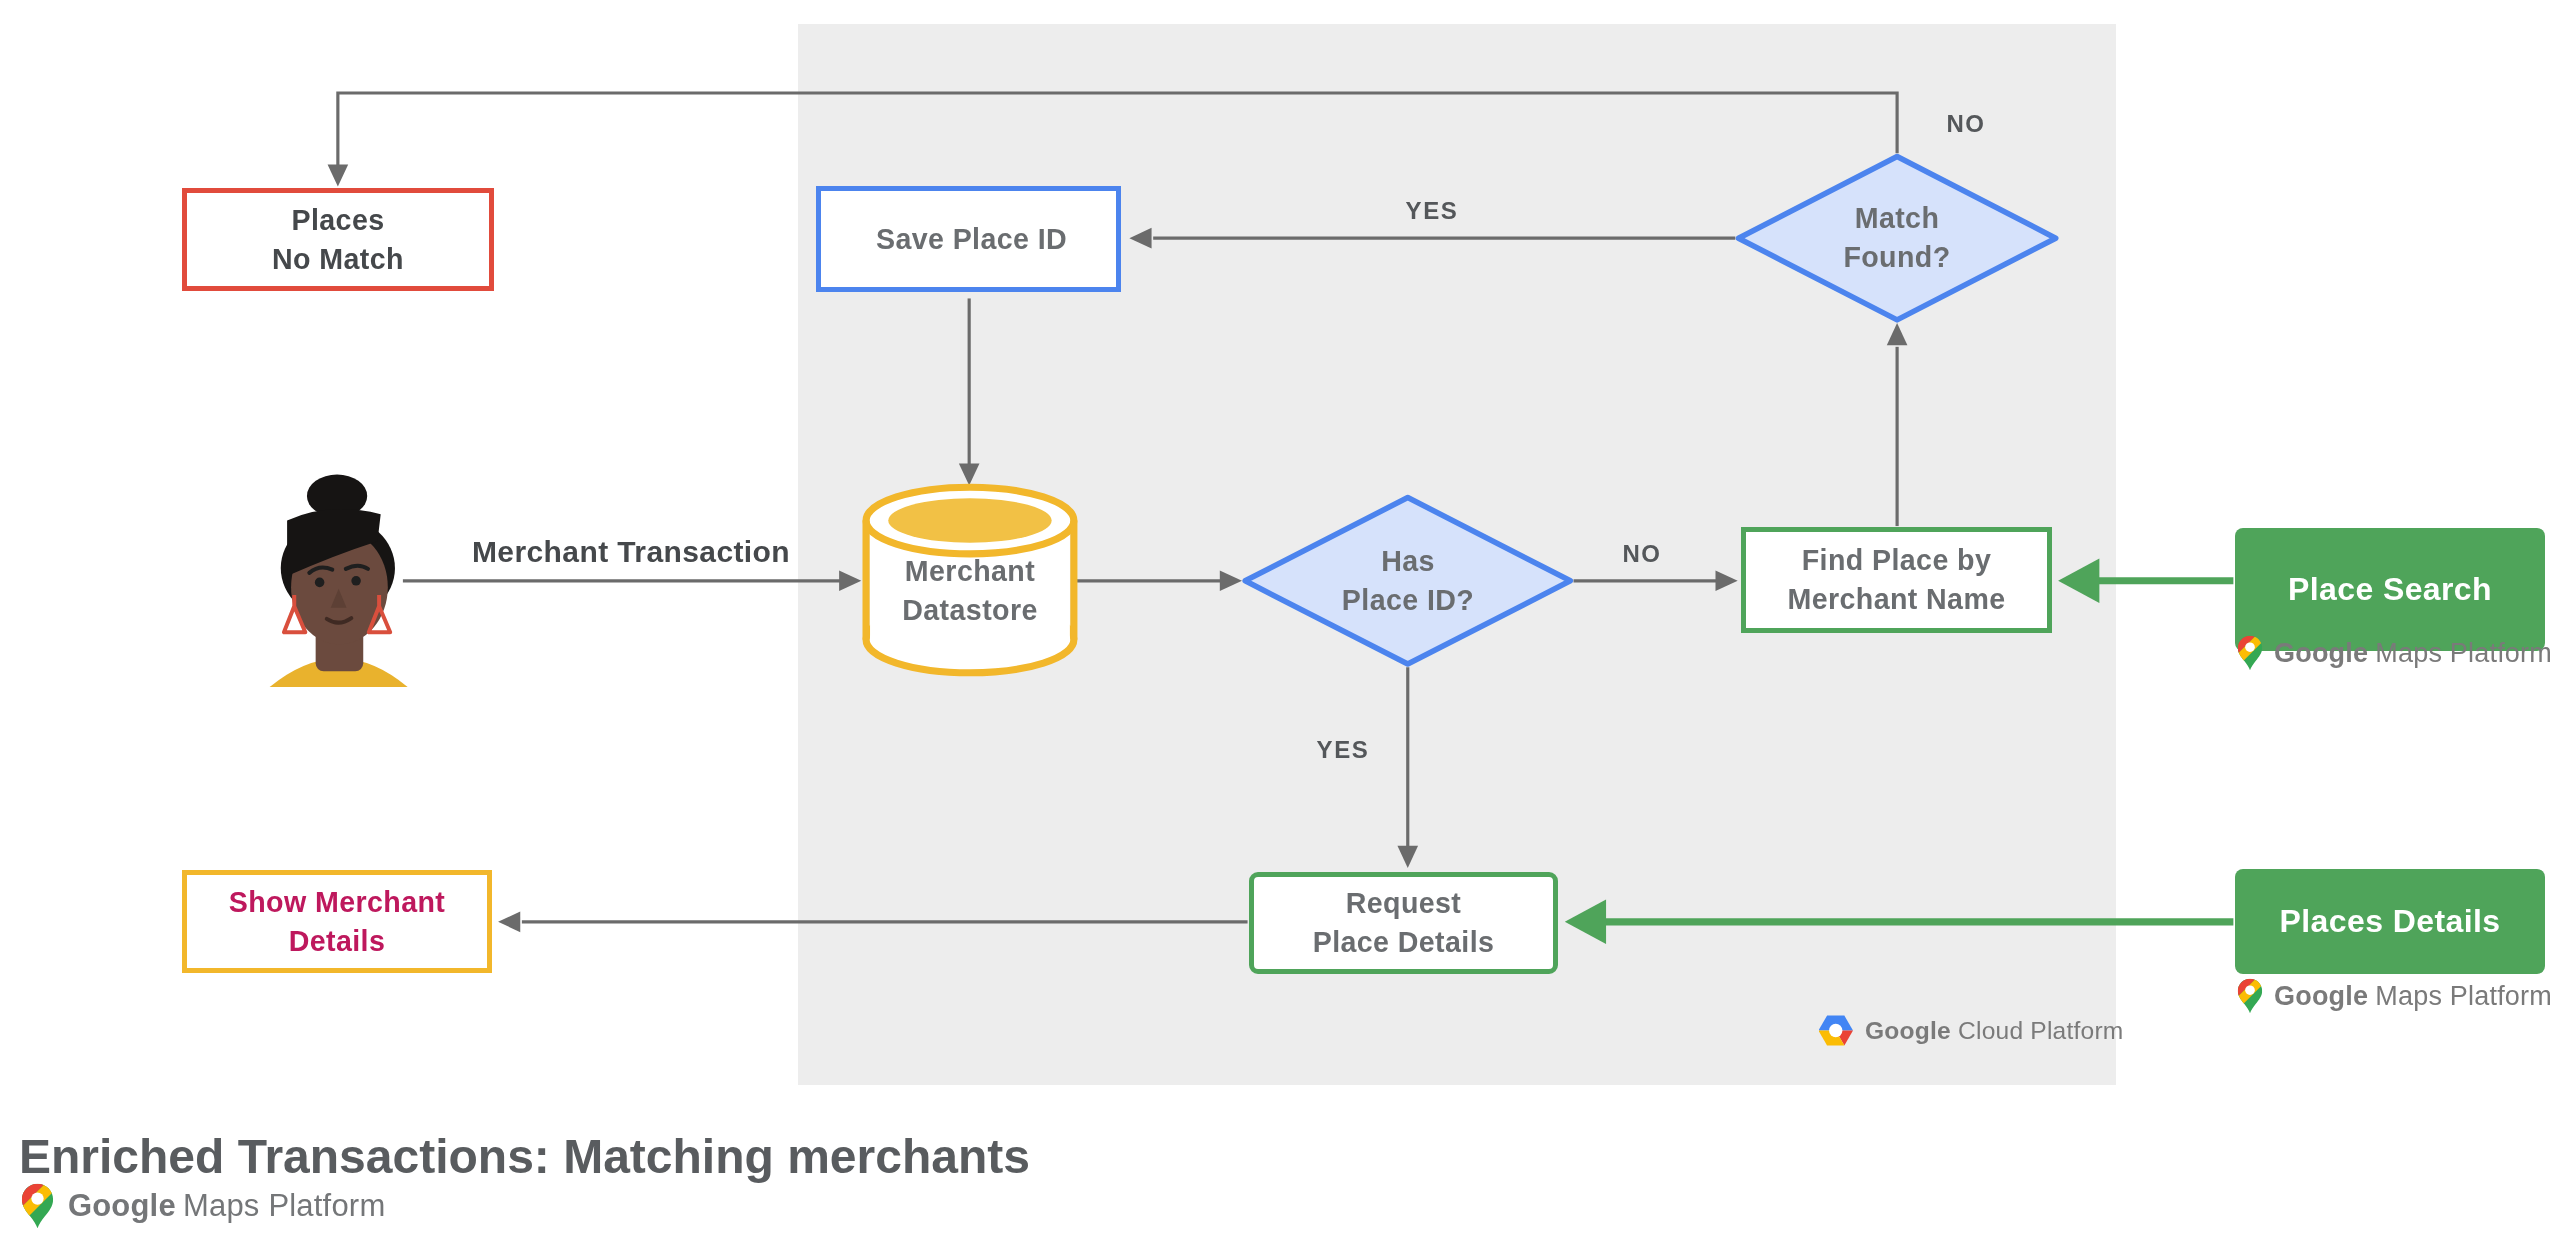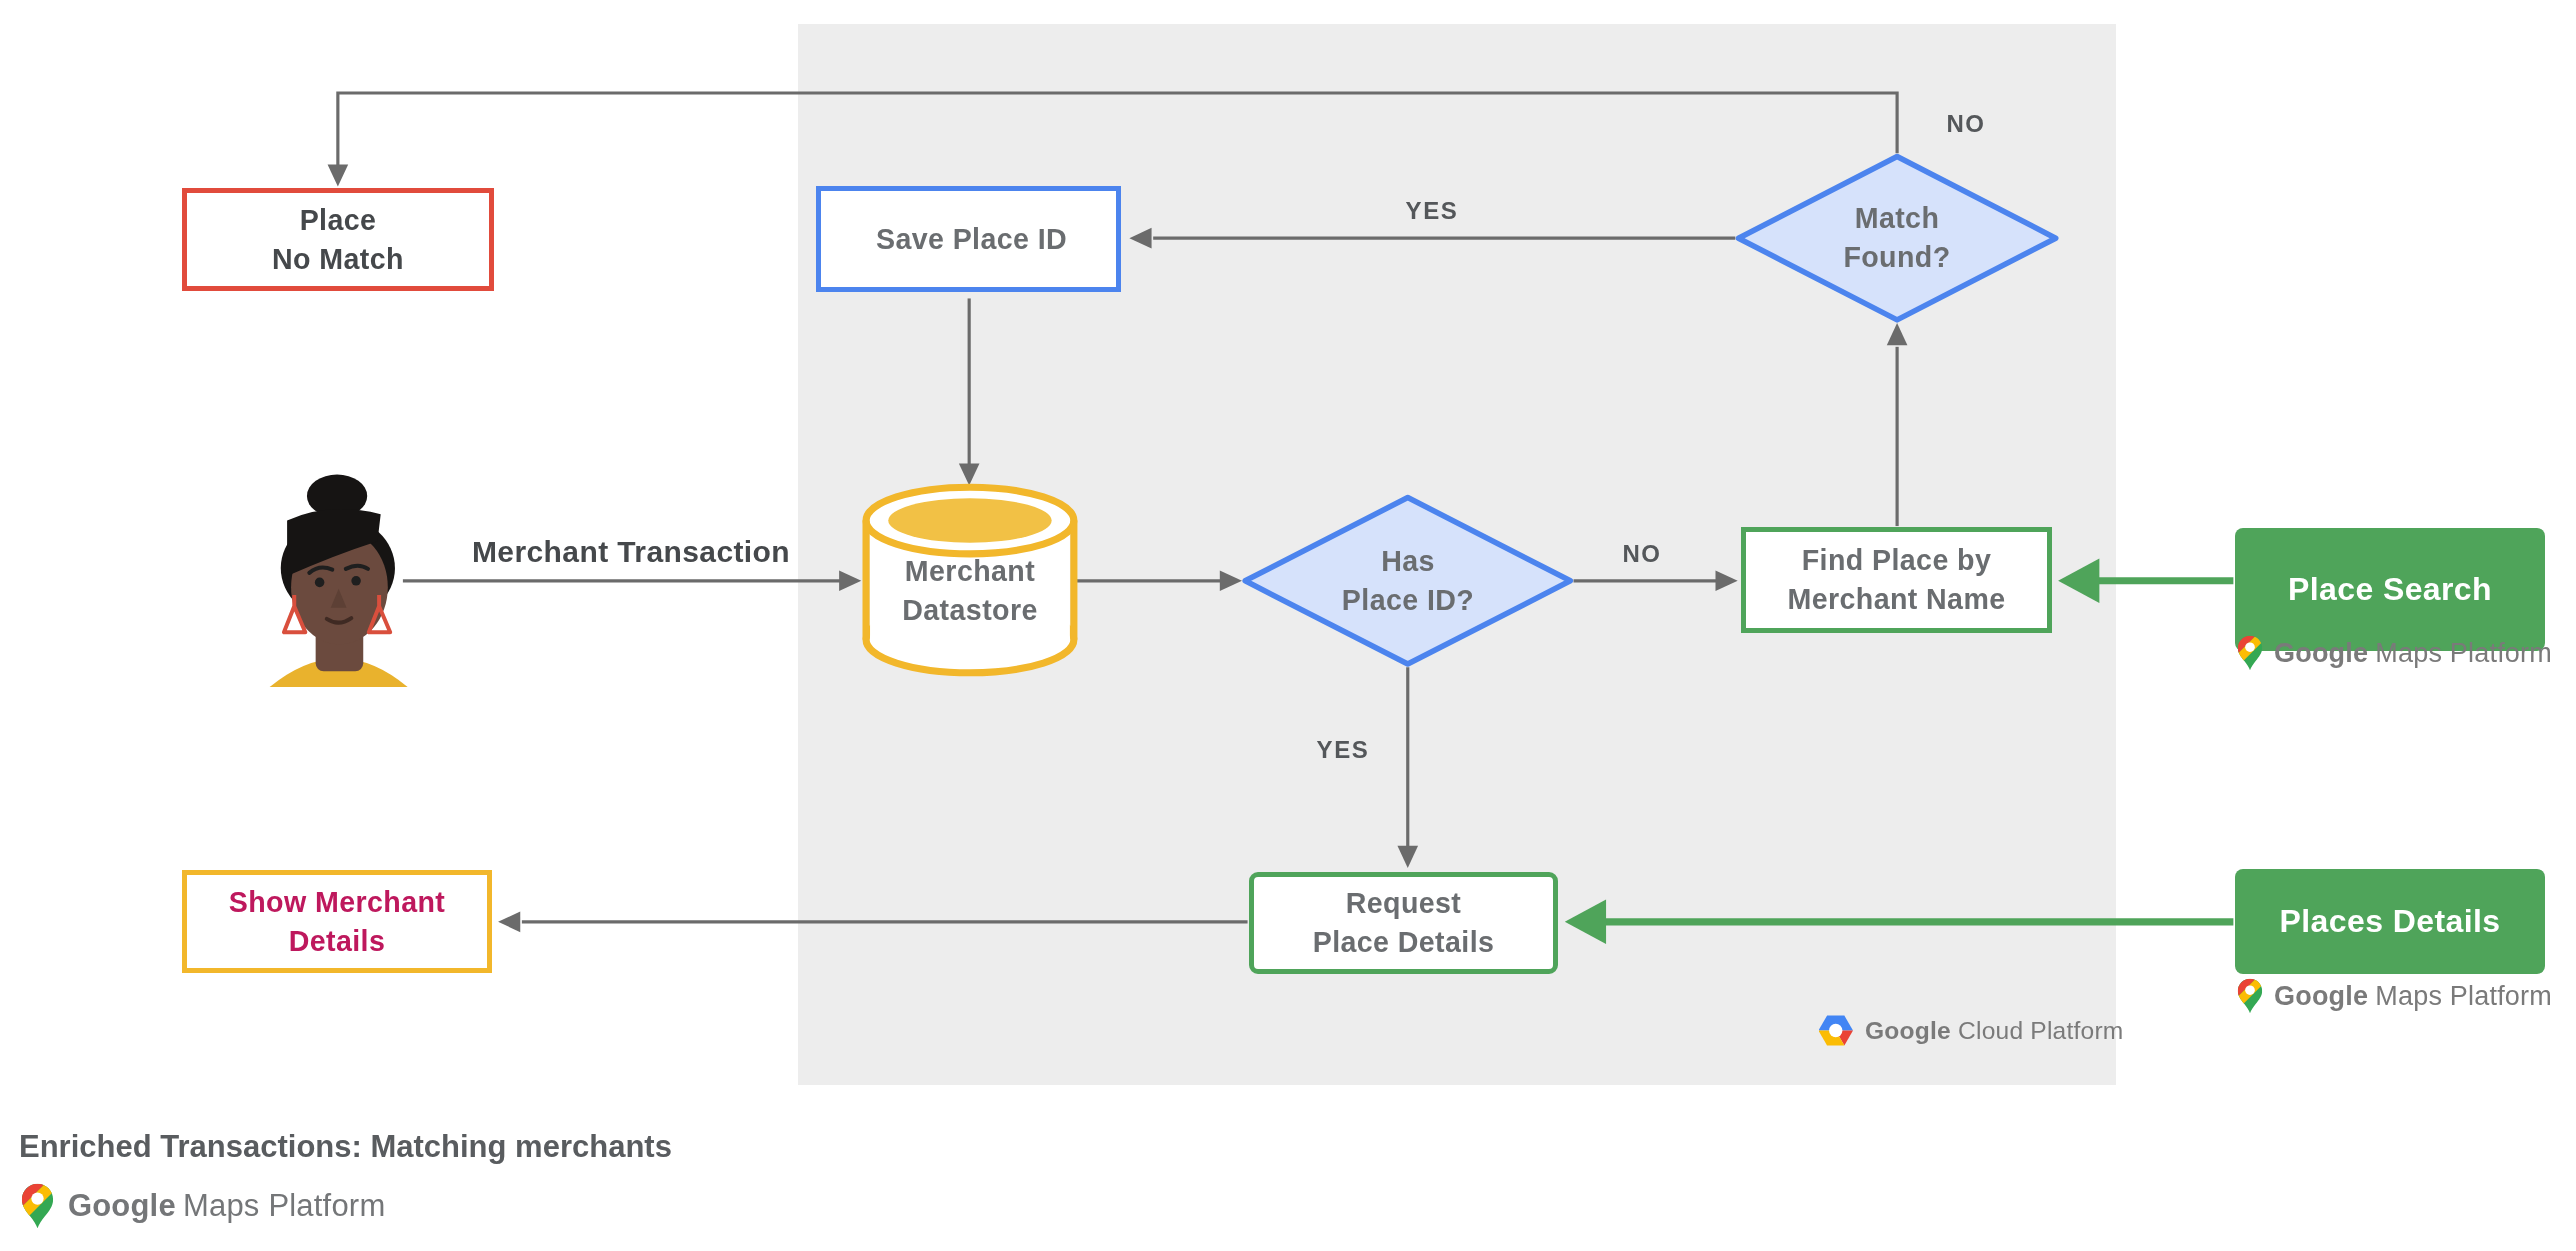--- a/index.html
+++ b/index.html
@@ -26,21 +26,21 @@
           color:#45484B;letter-spacing:0.4px;z-index:3;}
   .logo-row{position:absolute;display:flex;align-items:center;z-index:3;}
   .logo-row .g-bold{font-weight:700;}
   .gcp-row{color:#7A7A7A;font-size:24.6px;letter-spacing:0.2px;}
   .gcp-row svg{margin-right:11px;}
   .gmp-row{color:#7A7A7A;font-size:27px;letter-spacing:0.2px;}
   .gmp-row svg{margin-right:11px;}
   .gmp-row.big{font-size:31px;color:#747678;}
   .gmp-row.big svg{margin-right:14.3px;}
   .logo-text .rest{font-weight:400;margin-left:7.1px;}
-  #title{position:absolute;left:19px;top:1129px;font-size:31px;font-weight:700;color:#595C5F;z-index:3;}
+  #title{position:absolute;left:19px;top:1129px;font-size:48px;font-weight:700;color:#595C5F;z-index:3;}
 </style>
 </head>
 <body>
 
 <div id="canvas">
 
   <div id="panel"></div>
 
   <svg id="wires" viewBox="0 0 3248 1578" xmlns="http://www.w3.org/2000/svg">
     <defs>
@@ -115,21 +115,21 @@
       <path d="M436,717 Q452,709 464,717" stroke="#1F1F1F" stroke-width="5" fill="none" stroke-linecap="round"></path>
       <circle cx="403" cy="734" r="6" fill="#1F1F1F"></circle>
       <circle cx="449" cy="732" r="6" fill="#1F1F1F"></circle>
       <path d="M427,742 L417,766 L437,766 Z" fill="#5D4035"></path>
       <path d="M412,780 Q427,790 443,779" stroke="#3F2A23" stroke-width="5" fill="none" stroke-linecap="round"></path>
       <path d="M371,750 V764 M371,764 L358,797 H385 Z" stroke="#D94F3D" stroke-width="5" fill="none" stroke-linejoin="round"></path>
       <path d="M478,750 V764 M478,764 L465,797 H492 Z" stroke="#D94F3D" stroke-width="5" fill="none" stroke-linejoin="round"></path>
     </g>
   </svg>
 
-  <div class="node red" style="left:182px;top:188px;width:312px;height:103px;">Place
+  <div class="node red" style="left:182px;top:188px;width:312px;height:103px;">Places
 No Match</div>
 
   <div class="node blue" style="left:816px;top:186px;width:305px;height:106px;padding-left:6px;">Save Place ID</div>
 
   <div class="shape-label" style="left:851px;top:543px;width:238px;height:95px;">Merchant
 Datastore</div>
 
   <div class="shape-label" style="left:1778px;top:190px;width:238px;height:95px;">Match
 Found?</div>
 

